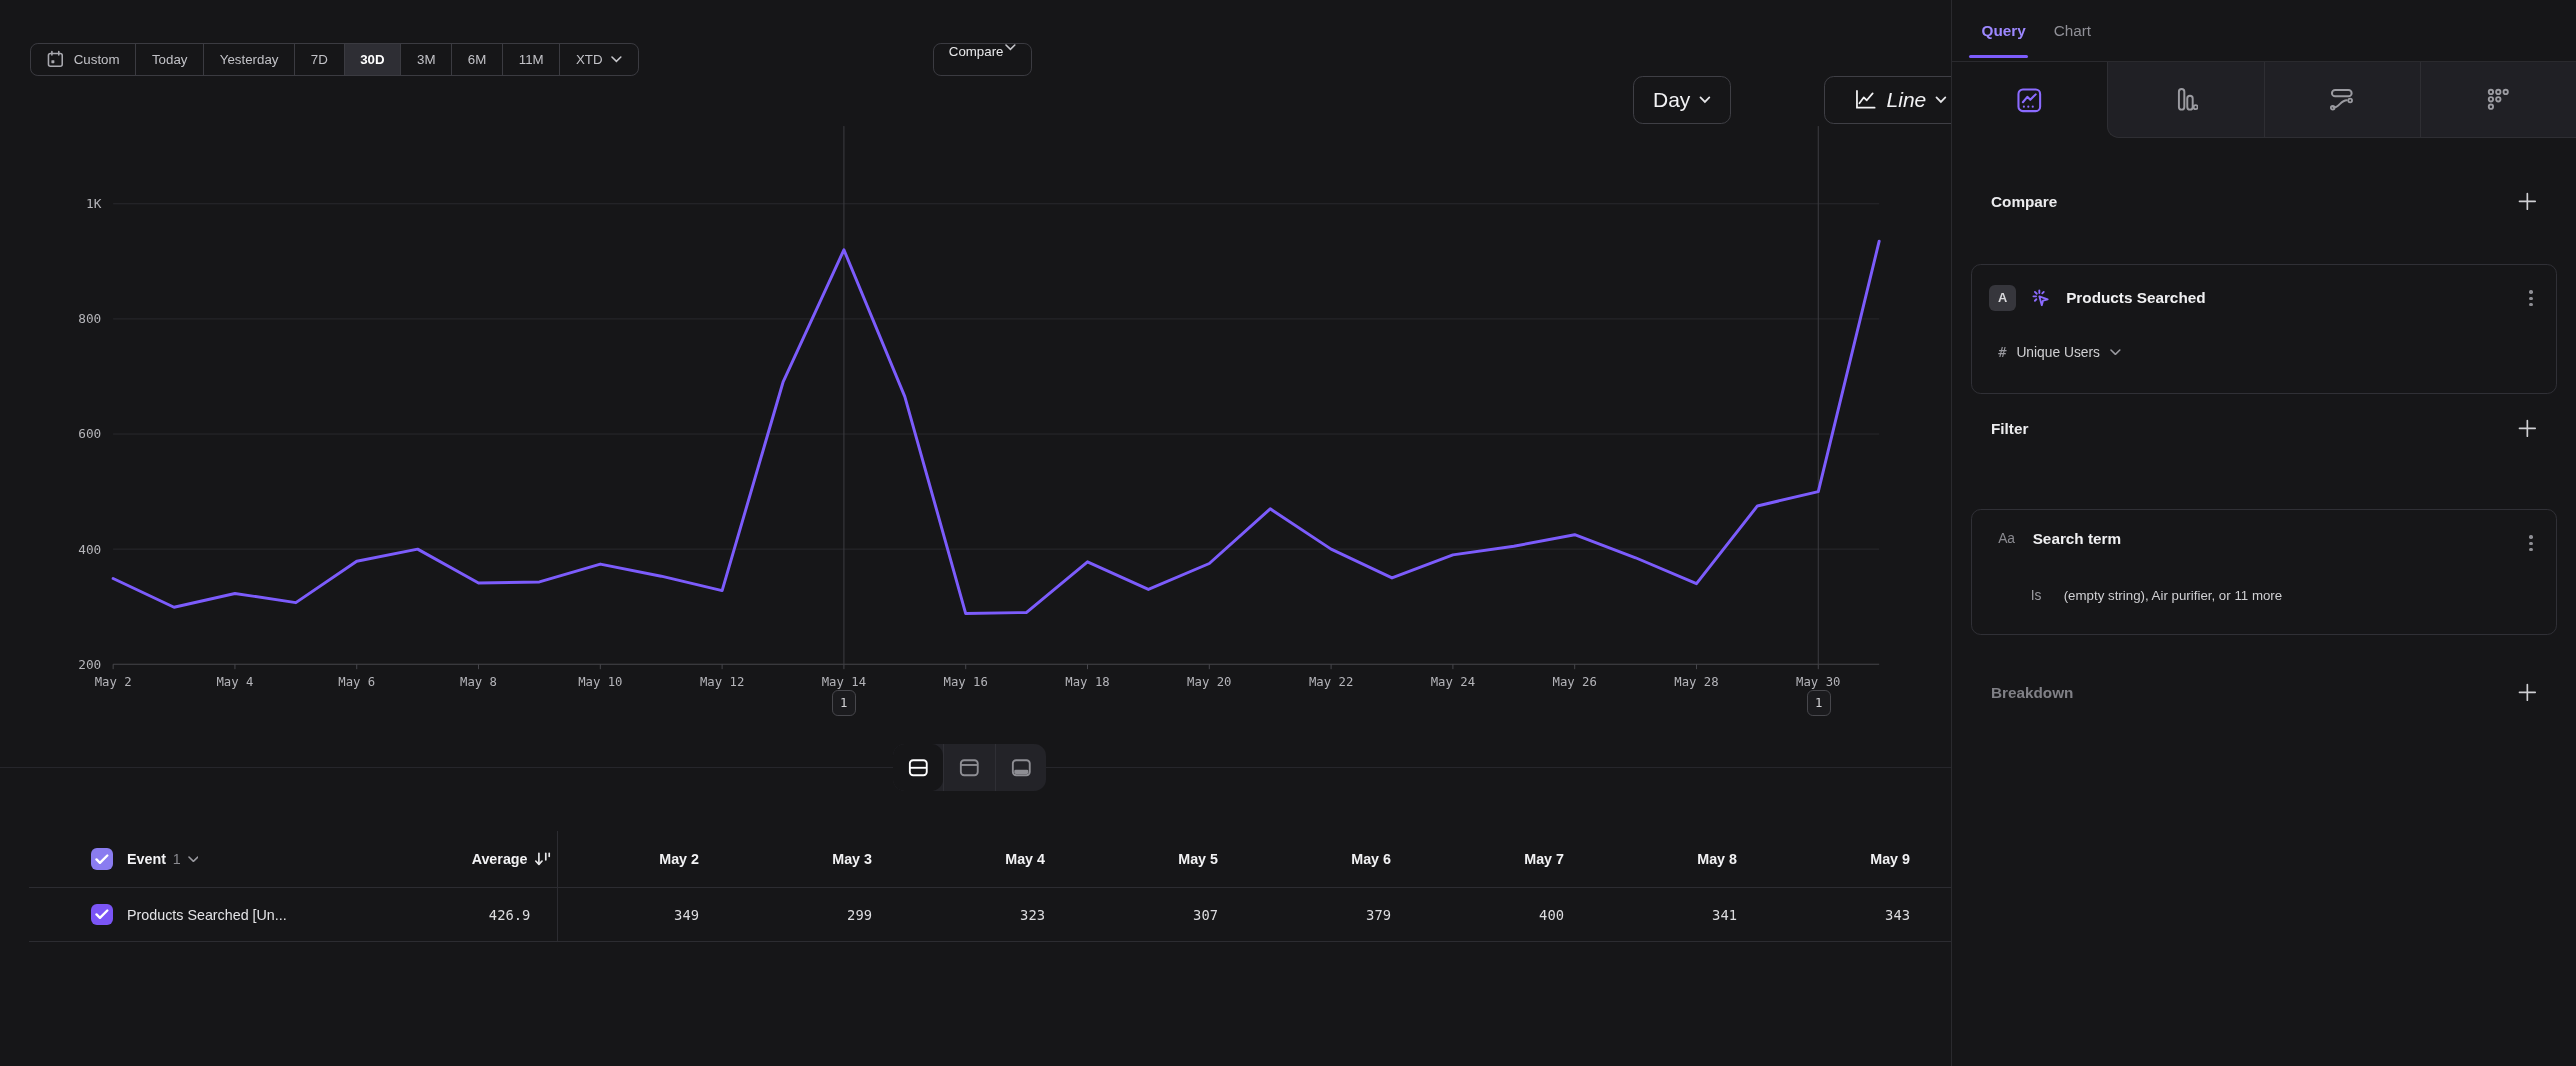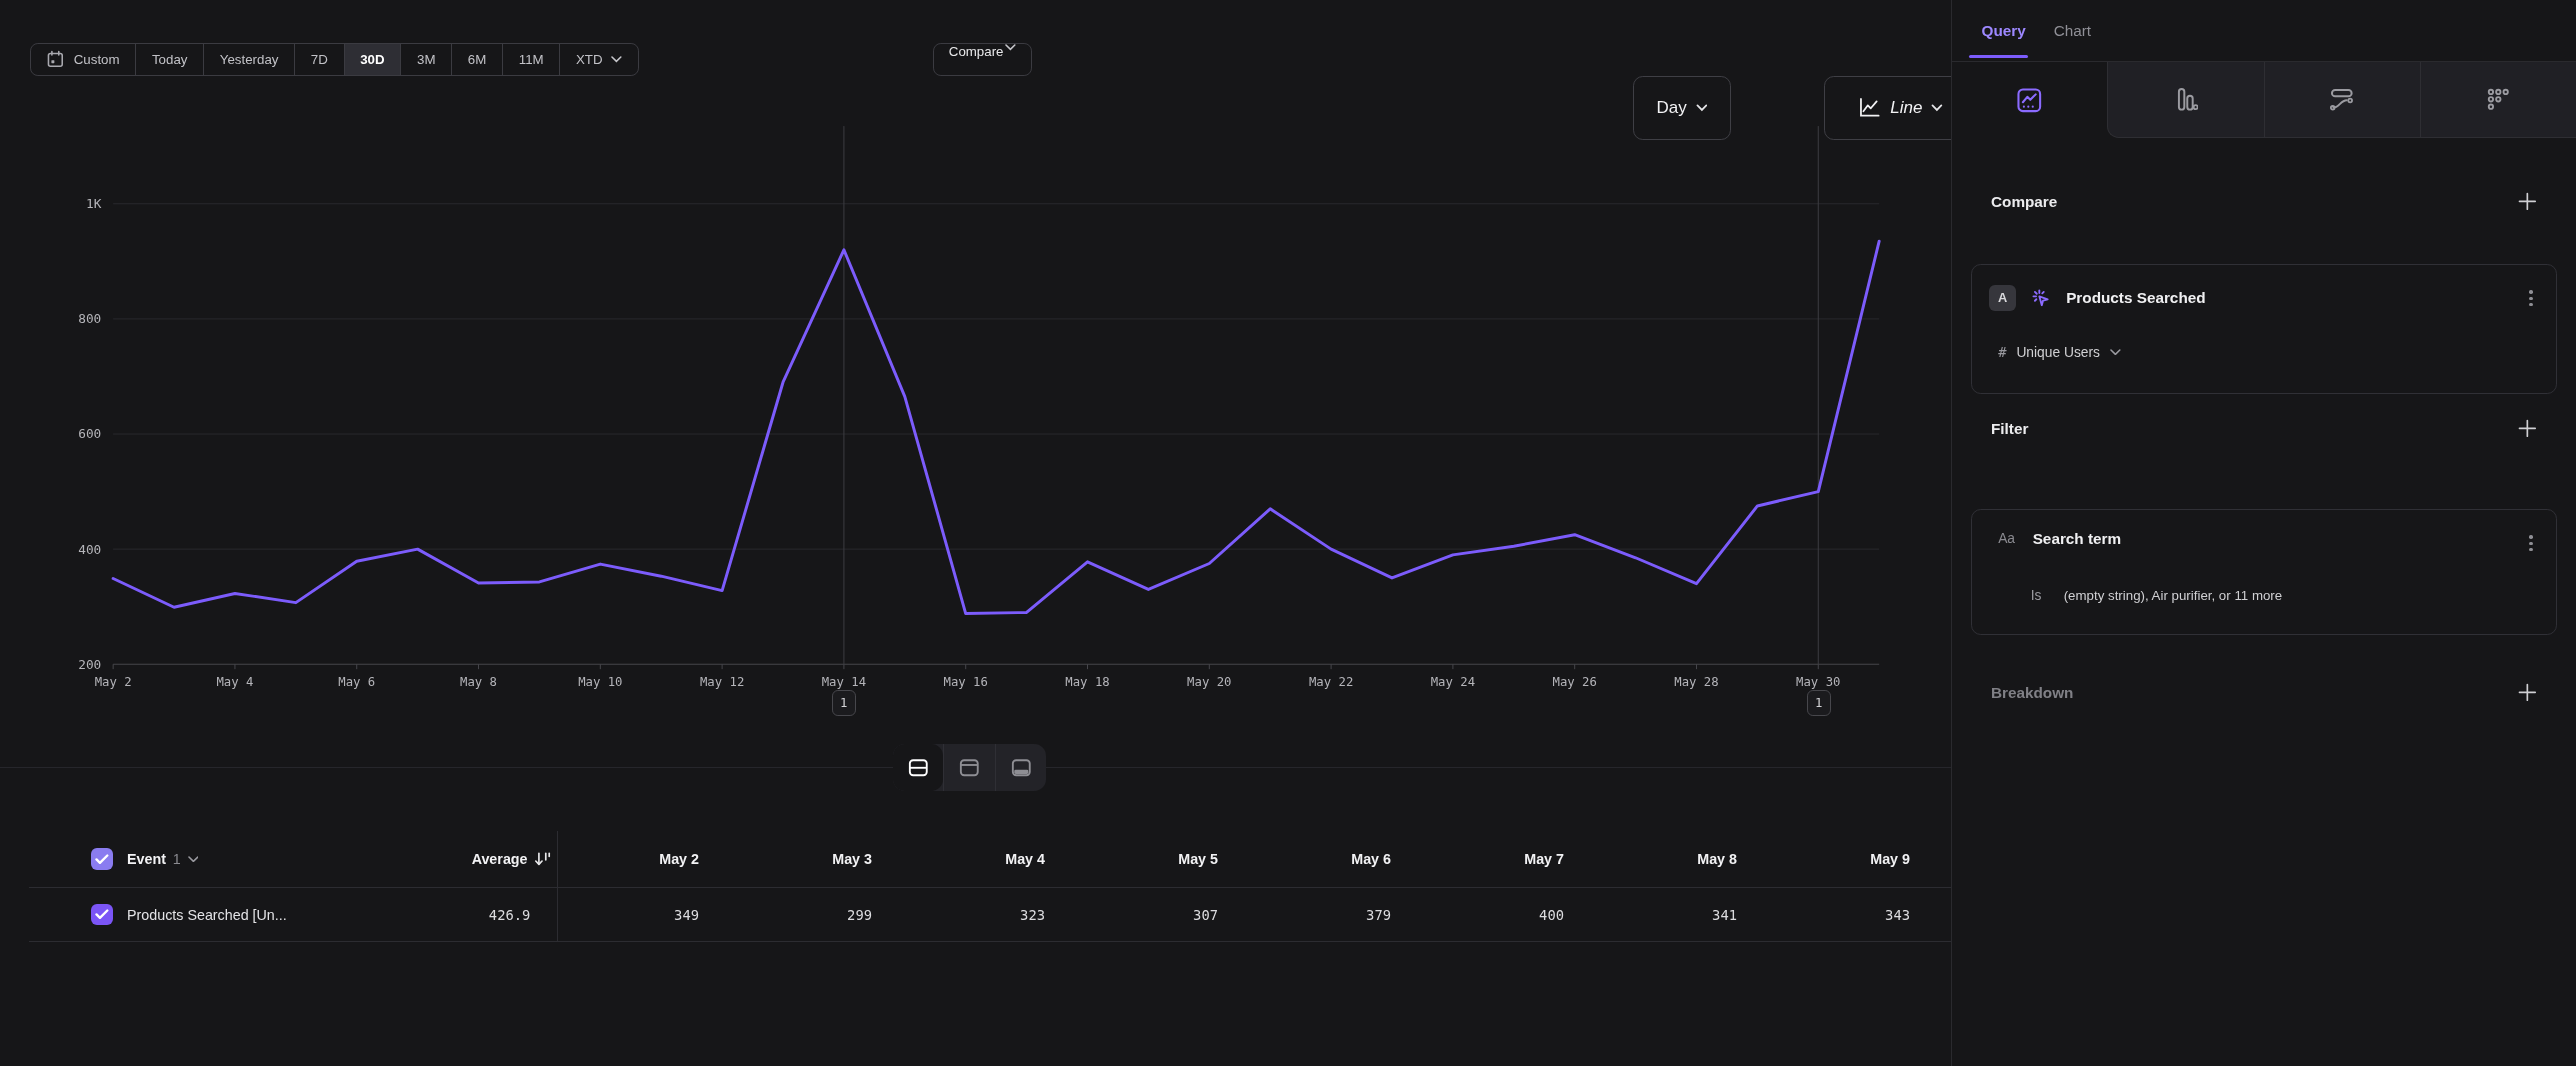--- a/index.html
+++ b/index.html
@@ -24,22 +24,22 @@
   }
   .seg-item:last-child { border-right:none; }
   .seg-item.active { background:#2e2e34; color:#ffffff; font-weight:700; }
   .seg-item svg { flex:0 0 auto; }
 
   .pill-btn {
     position:absolute; height:33px; border:1px solid #3b3b41; border-radius:7.9px;
     display:flex; gap:2px; padding:0 14.8px; font-size:13.3px; color:#e8e8ea; cursor:pointer;
   }
   .big-btn {
-    position:absolute; top:76px; height:64px; border:1px solid #3f3f45; border-radius:9.8px;
-    display:flex; align-items:center; justify-content:center; gap:8.9px; font-size:17px; color:#f2f2f4; cursor:pointer;
+    position:absolute; top:76px; height:48px; border:1px solid #3f3f45; border-radius:9.8px;
+    display:flex; align-items:center; justify-content:center; gap:8.9px; font-size:21px; color:#f2f2f4; cursor:pointer;
   }
 
   
   .legend {
     position:absolute; left:113px; top:159px; width:1766px; display:flex; align-items:center;
     justify-content:center; gap:8.9px; font-size:12.8px; color:#d2d2d6;
   }
   .legend-swatch { width:12.8px; height:12.8px; border-radius:3px; }
 
   

